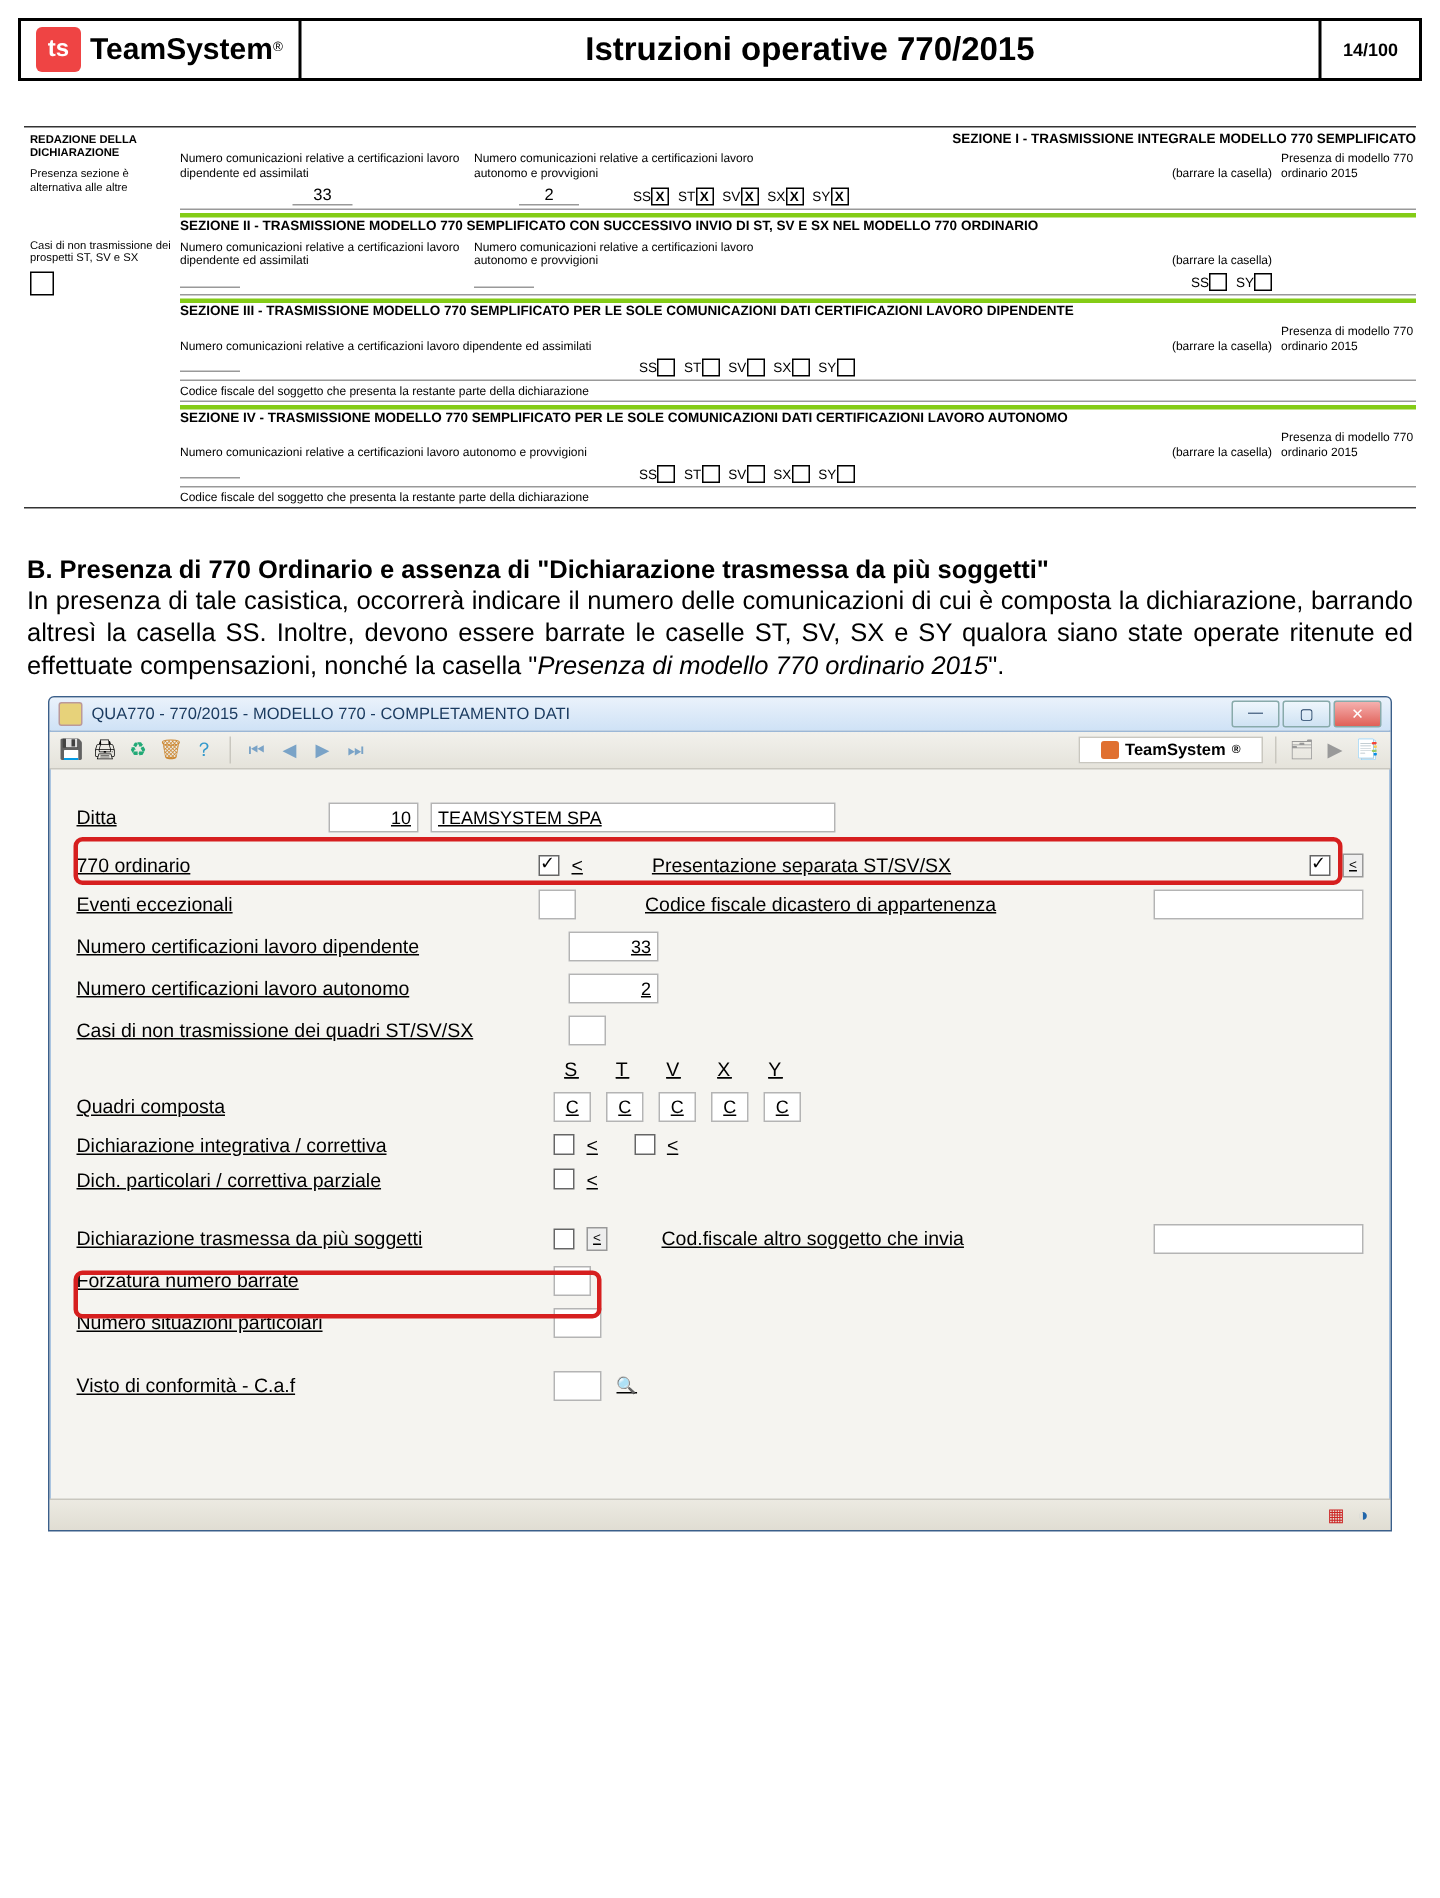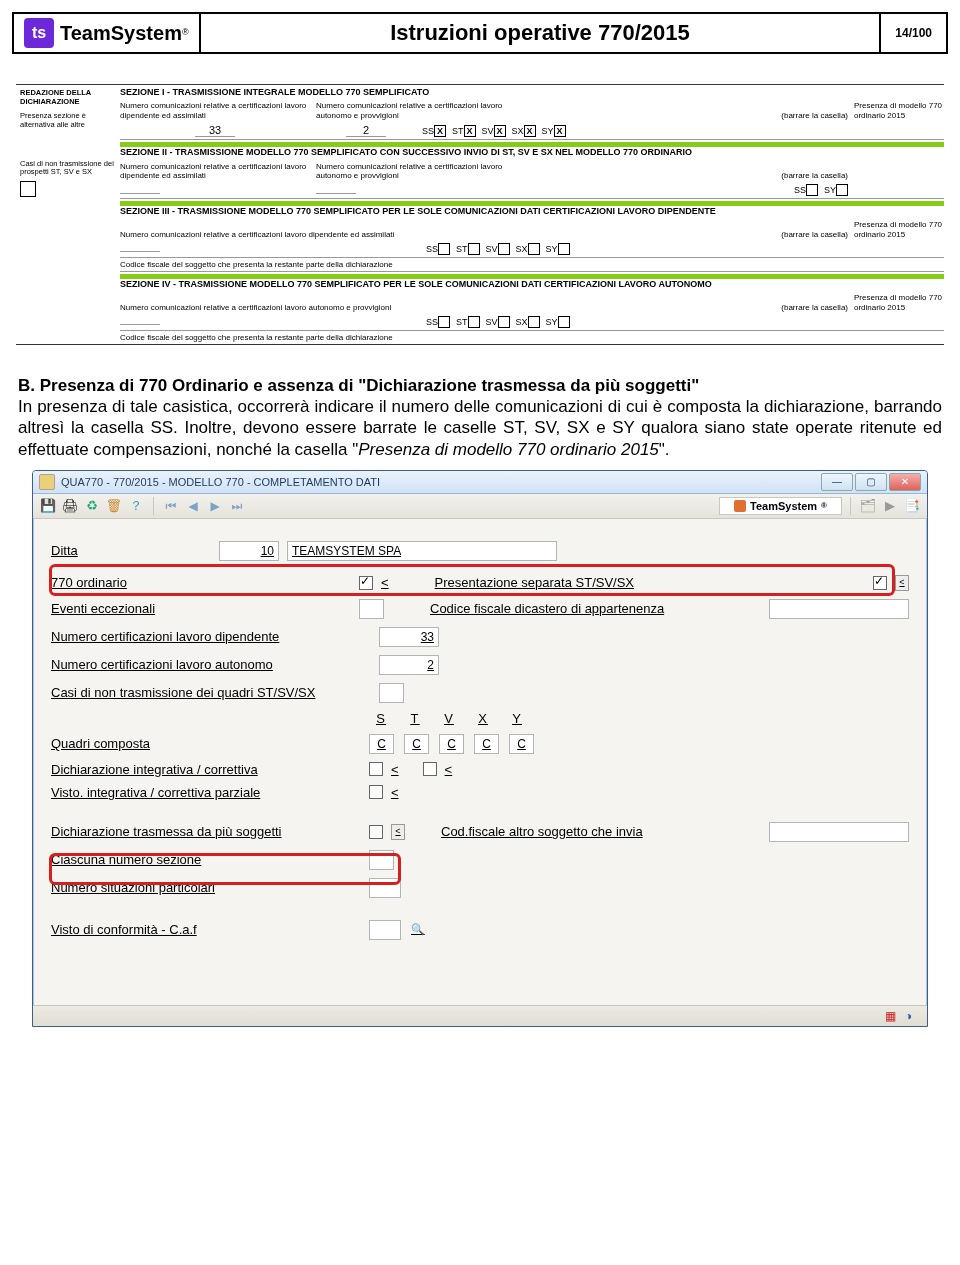--- a/index.html
+++ b/index.html
@@ -20,21 +20,21 @@
     display: flex;
     align-items: center;
     gap: 6px;
     padding: 4px 10px;
     border-right: 2px solid #000;
     flex: 0 0 auto;
   }
   .logo-mark {
     width: 30px;
     height: 30px;
-    background: #6d28d9;
+    background: #ef4444;
     color: #fff;
     border-radius: 4px;
     display: flex;
     align-items: center;
     justify-content: center;
     font-size: 16px;
     font-weight: bold;
   }
   .logo-text {
     font-size: 20px;
@@ -79,22 +79,22 @@
     display: flex;
   }
   .form-left {
     flex: 0 0 96px;
     padding: 4px 4px;
     font-size: 8px;
   }
   .form-right {
     flex: 1;
   }
-  .sec-title { font-weight: bold; font-size: 9px; margin: 2px 0; border-top: 5px solid #84cc16; }
-  .sec-title.first { border-top: none; }
+  .sec-title { font-weight: bold; font-size: 9px; margin: 2px 0; border-top: 3px solid #84cc16; }
+  .sec-title.first { border-top: none; text-align: right; }
   .row { display: flex; align-items: flex-end; gap: 6px; padding: 2px 0; }
   .lbl { font-size: 8px; }
   .valbox {
     display: inline-block;
     min-width: 40px;
     text-align: center;
     border-bottom: 1px solid #999;
     font-size: 11px;
     font-family: Arial;
   }
@@ -467,38 +467,38 @@
     </div>
     <div class="frow">
       <div class="flabel" style="flex:0 0 310px;">Dichiarazione integrativa / correttiva</div>
       <span class="chkbox"></span>
       <span>&lt;</span>
       <span style="width:8px;"></span>
       <span class="chkbox"></span>
       <span>&lt;</span>
     </div>
     <div class="frow">
-      <div class="flabel" style="flex:0 0 310px;">Visto. integrativa / correttiva parziale</div>
+      <div class="flabel" style="flex:0 0 310px;">Dich. particolari / correttiva parziale</div>
       <span class="chkbox"></span>
       <span>&lt;</span>
     </div>
 
     <div style="height:14px;"></div>
 
     <div class="frow">
       <div class="flabel" style="flex:0 0 310px;">Dichiarazione trasmessa da più soggetti</div>
       <span class="chkbox"></span>
       <span class="arrowbtn">&lt;</span>
       <div style="flex:0 0 20px;"></div>
       <div>Cod.fiscale altro soggetto che invia</div>
       <div class="grow"></div>
       <div class="input w110"></div>
     </div>
     <div class="frow">
-      <div class="flabel" style="flex:0 0 310px;">Ciascuna numero sezione</div>
+      <div class="flabel" style="flex:0 0 310px;">Forzatura numero barrate</div>
       <div class="input w15"></div>
     </div>
     <div class="frow">
       <div class="flabel" style="flex:0 0 310px;">Numero situazioni particolari</div>
       <div class="input w30"></div>
     </div>
 
     <div style="height:14px;"></div>
 
     <div class="frow">

